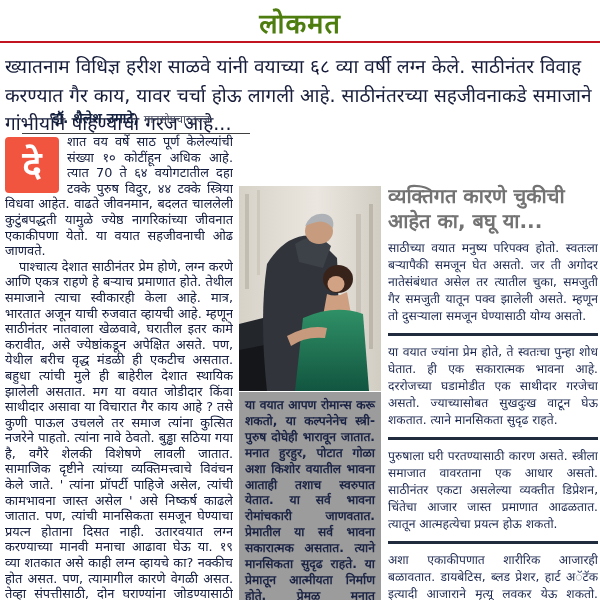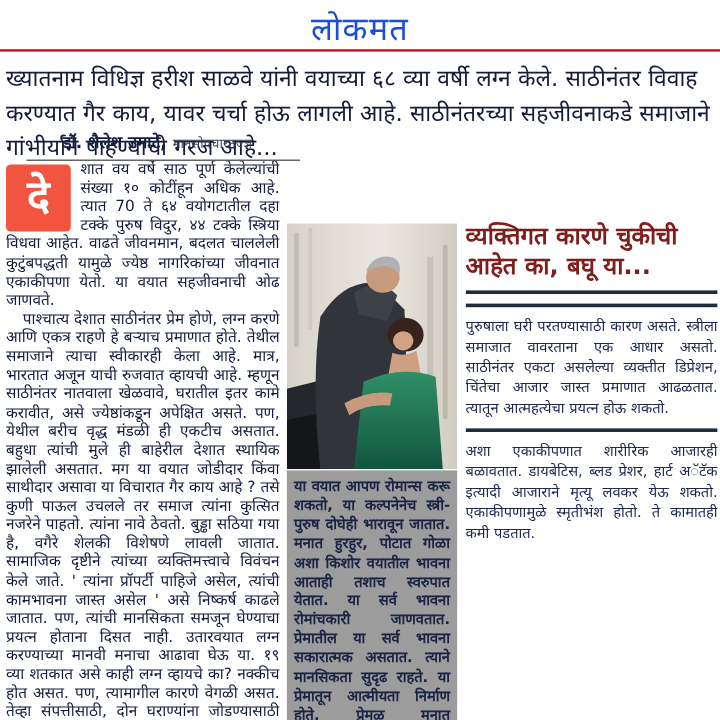--- a/index.html
+++ b/index.html
@@ -1,20 +1,20 @@
 <!DOCTYPE html>
 <html><head>
 <meta charset="utf-8">
 <style>
   html,body{margin:0;padding:0;background:#ffffff;}
   .page{position:relative;width:600px;height:600px;background:#fff;overflow:hidden;
         font-family:"DejaVu Sans","Liberation Sans",sans-serif;color:#1b2240;}
   
   .masthead{position:absolute;top:4px;left:0;width:600px;text-align:center;}
-  .logo{font-size:27px;font-weight:400;color:#1d4ed8;letter-spacing:1px;}
+  .logo{font-size:27px;font-weight:700;color:#4d7c0f;letter-spacing:1px;}
   .masthead-rule{position:absolute;top:41px;left:0;width:600px;height:2px;background:#c21320;}
   
   .intro{position:absolute;top:52px;left:5px;width:590px;margin:0;
          font-size:19px;font-weight:400;line-height:1.5;color:#151b38;}
   
   .byline{position:absolute;top:106px;left:22px;width:228px;padding:2px 0 6px 30px;
           border-bottom:1px solid #404040;box-sizing:border-box;}
   .byline-author{font-size:14px;font-weight:800;color:#13203f;}
   .byline-role{font-size:11px;font-weight:400;color:#3a3f55;}
   
@@ -30,21 +30,21 @@
            display:flex;align-items:center;justify-content:center;}
   .para-indent{text-indent:14px;}
   
   .photo{position:absolute;top:186px;left:239px;width:142px;height:205px;overflow:hidden;}
   
   .graybox{position:absolute;top:392px;left:239px;width:142px;height:208px;box-sizing:border-box;
            background:#9c9c9c;padding:6px 6px;overflow:hidden;
            font-size:12.2px;line-height:15.9px;font-weight:700;color:#1a2344;text-align:justify;}
   
   .col-right{position:absolute;top:184px;left:388px;width:210px;height:416px;overflow:hidden;}
-  .section-heading{margin:0 0 6px 0;font-size:20px;line-height:1.25;font-weight:800;color:#7f1d1d;}
+  .section-heading{margin:0 0 6px 0;font-size:20px;line-height:1.25;font-weight:800;color:#737373;}
   .col-right p{margin:0;font-size:12.2px;line-height:17px;color:#1b274e;text-align:justify;}
   .rule{height:3px;background:#202b3d;margin:8px 0;}
 </style>
 </head>
 <body>
 
 <div class="page">
 
   <div class="masthead">
     <span class="logo">लोकमत</span>
@@ -96,21 +96,23 @@
       <path d="M88,108 Q98,112 108,106 L112,128 L84,130 Z" fill="#cf9f82"></path>
       <path d="M64,132 Q96,118 124,128 L130,205 L56,205 Z" fill="url(#dress)"></path>
       <path d="M48,150 Q70,138 88,142 L86,152 Q66,150 52,160 Z" fill="#c89a7d"></path>
     </svg>
   </div>
 
   <div class="graybox">या वयात आपण रोमान्स करू शकतो, या कल्पनेनेच स्त्री-पुरुष दोघेही भारावून जातात. मनात हुरहुर, पोटात गोळा अशा किशोर वयातील भावना आताही तशाच स्वरुपात येतात. या सर्व भावना रोमांचकारी जाणवतात. प्रेमातील या सर्व भावना सकारात्मक असतात. त्याने मानसिकता सुदृढ राहते. या प्रेमातून आत्मीयता निर्माण होते. प्रेमळ मनात नकारात्मकता कशी राहील ? अशा प्रेमी युगुलांचा जीवनकाळ जास्त कालावधीसाठी असतो. असे बऱ्याच संशोधनात दिसून आले आहे. प्रेम, सहजीवन हे कोणत्याही वयासाठी</div>
 
   <div class="col-right">
     <h2 class="section-heading">व्यक्तिगत कारणे चुकीची आहेत का, बघू या...</h2>
+    <p>साठीच्या वयात मनुष्य परिपक्व होतो. स्वतःला बऱ्यापैकी समजून घेत असतो. जर ती अगोदर नातेसंबंधात असेल तर त्यातील चुका, समजुती गैर समजुती यातून पक्व झालेली असते. म्हणून तो दुसऱ्याला समजून घेण्यासाठी योग्य असतो.</p>
     <div class="rule"></div>
+    <p>या वयात ज्यांना प्रेम होते, ते स्वतःचा पुन्हा शोध घेतात. ही एक सकारात्मक भावना आहे. दररोजच्या घडामोडीत एक साथीदार गरजेचा असतो. ज्याच्यासोबत सुखदुःख वाटून घेऊ शकतात. त्याने मानसिकता सुदृढ राहते.</p>
     <div class="rule"></div>
     <p>पुरुषाला घरी परतण्यासाठी कारण असते. स्त्रीला समाजात वावरताना एक आधार असतो. साठीनंतर एकटा असलेल्या व्यक्तीत डिप्रेशन, चिंतेचा आजार जास्त प्रमाणात आढळतात. त्यातून आत्महत्येचा प्रयत्न होऊ शकतो.</p>
     <div class="rule"></div>
     <p>अशा एकाकीपणात शारीरिक आजारही बळावतात. डायबेटिस, ब्लड प्रेशर, हार्ट अॅटॅक इत्यादी आजाराने मृत्यू लवकर येऊ शकतो. एकाकीपणामुळे स्मृतीभंश होतो. ते कामातही कमी पडतात.</p>
 
   </div>
 
 </div>
 
 </body></html>

